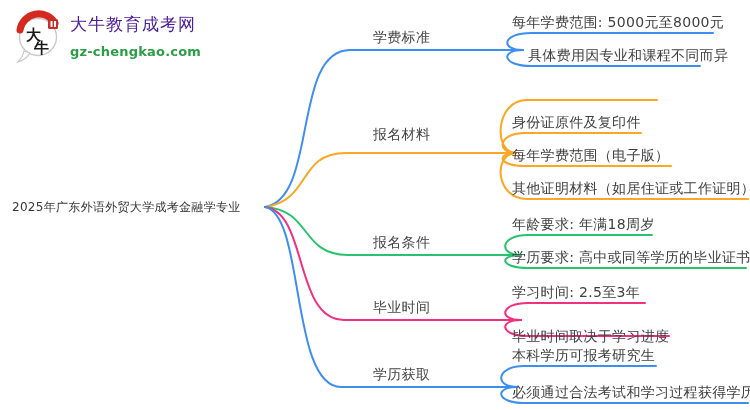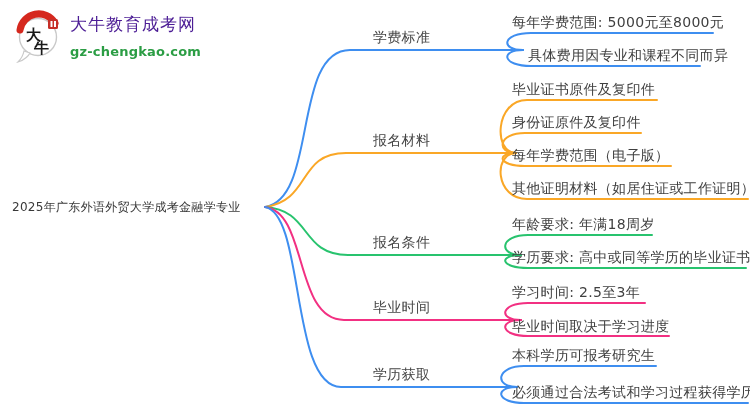--- a/index.html
+++ b/index.html
@@ -72,35 +72,34 @@
     </svg>
     <div class="logo-text">
       <div class="name">大牛教育成考网</div>
       <div class="url">gz-chengkao.com</div>
     </div>
   </div>
 
   <div class="node root-node" style="left:12px;top:197px;">2025年广东外语外贸大学成考金融学专业</div>
 
   <div class="node branch-label" style="left:373px;top:27px;">学费标准</div>
-  <div class="node branch-label" style="left:373px;top:130px;">报名材料</div>
+  <div class="node branch-label" style="left:373px;top:124px;">报名材料</div>
   <div class="node branch-label" style="left:373px;top:232px;">报名条件</div>
   <div class="node branch-label" style="left:373px;top:297px;">毕业时间</div>
   <div class="node branch-label" style="left:373px;top:364px;">学历获取</div>
 
   <div class="node" style="left:512px;top:12px;">每年学费范围: 5000元至8000元</div>
   <div class="node" style="left:512px;top:45px;margin-left:16px;">具体费用因专业和课程不同而异</div>
 
-  <div class="node" style="left:512px;top:79px;">毕业证书原件及复印件</div>
   <div class="node" style="left:512px;top:112px;">身份证原件及复印件</div>
   <div class="node" style="left:512px;top:145px;">每年学费范围（电子版）</div>
   <div class="node" style="left:512px;top:178px;">其他证明材料（如居住证或工作证明）</div>
 
   <div class="node" style="left:512px;top:214px;">年龄要求: 年满18周岁</div>
   <div class="node" style="left:512px;top:247px;">学历要求: 高中或同等学历的毕业证书</div>
 
   <div class="node" style="left:512px;top:282px;">学习时间: 2.5至3年</div>
-  <div class="node" style="left:512px;top:316px;">毕业时间取决于学习进度</div>
+  <div class="node" style="left:512px;top:326px;">毕业时间取决于学习进度</div>
 
   <div class="node" style="left:512px;top:345px;">本科学历可报考研究生</div>
   <div class="node" style="left:512px;top:382px;">必须通过合法考试和学习过程获得学历</div>
 
 </div>
 
 </body></html>

